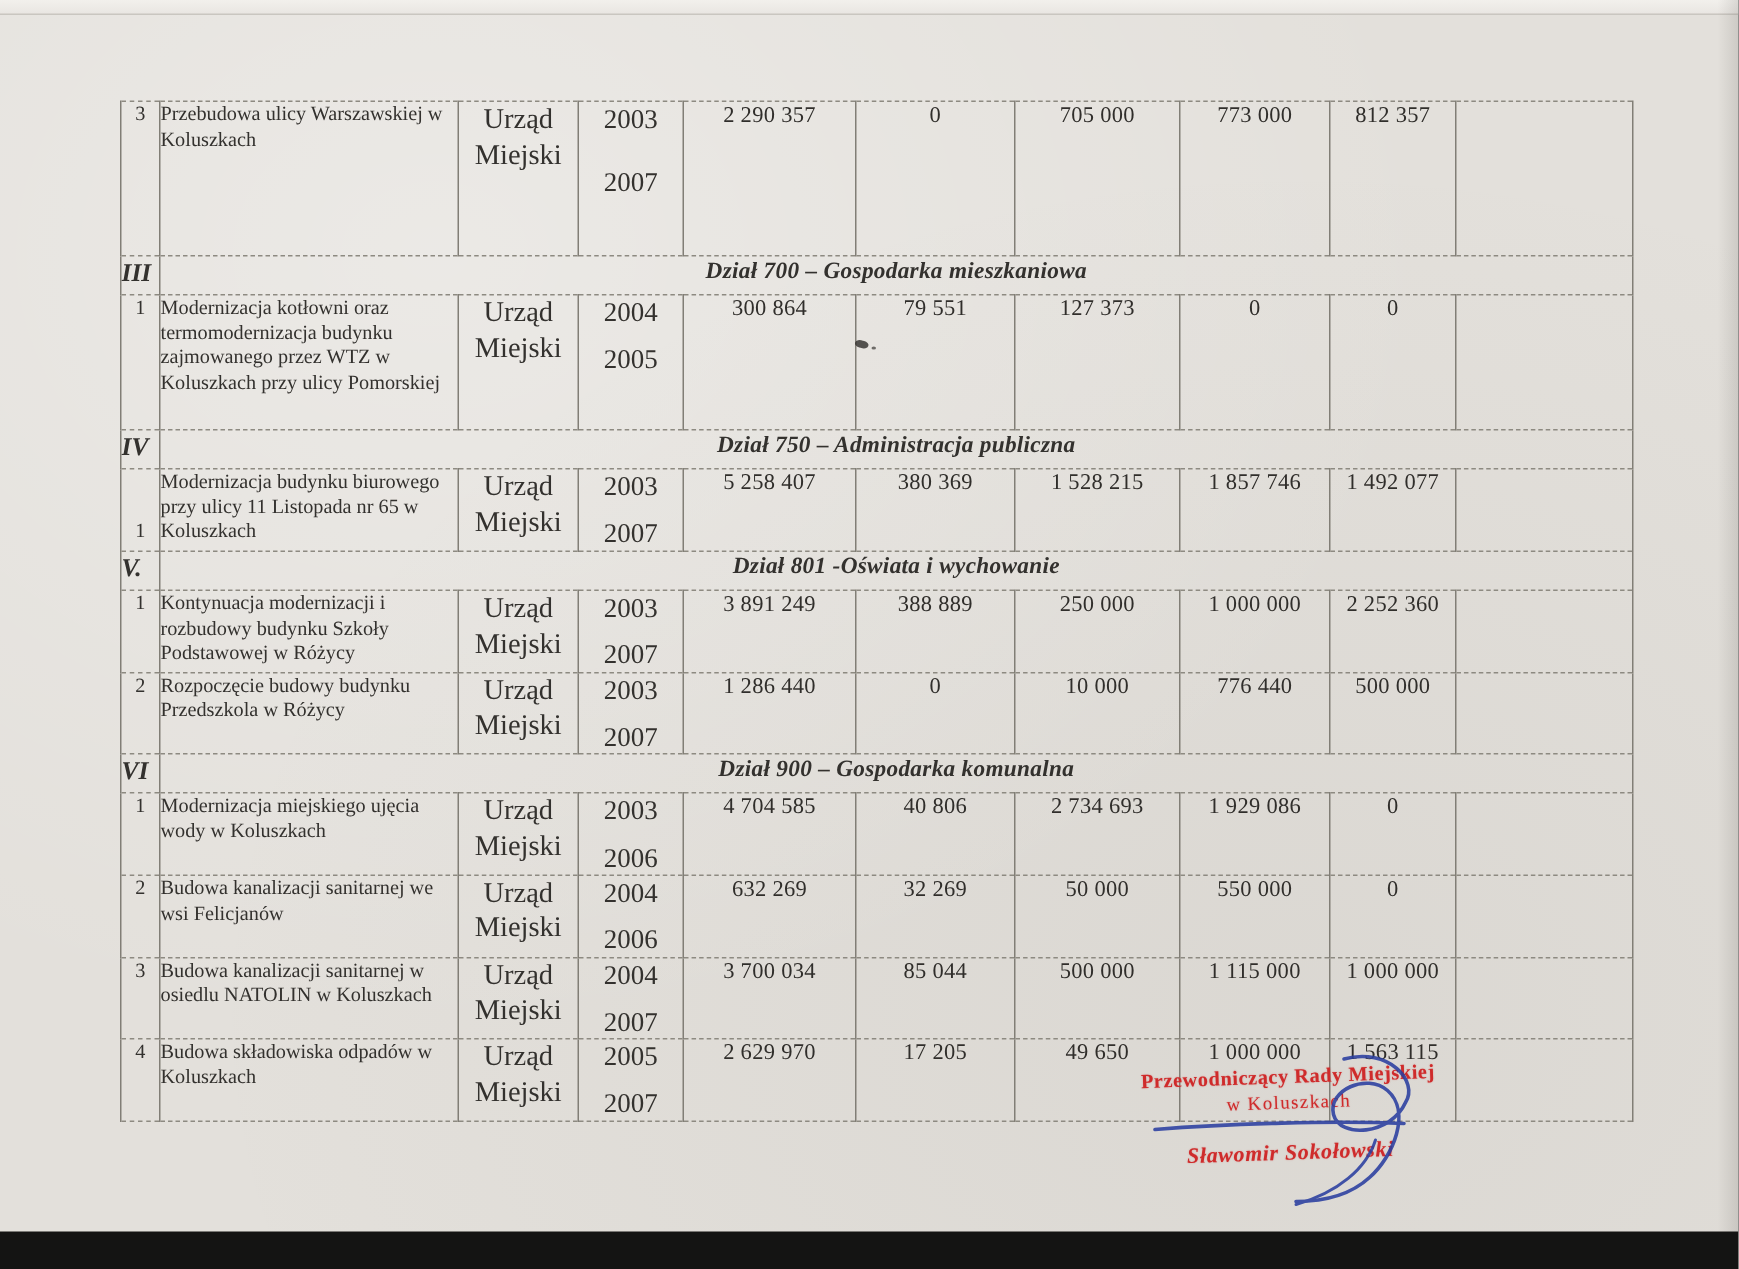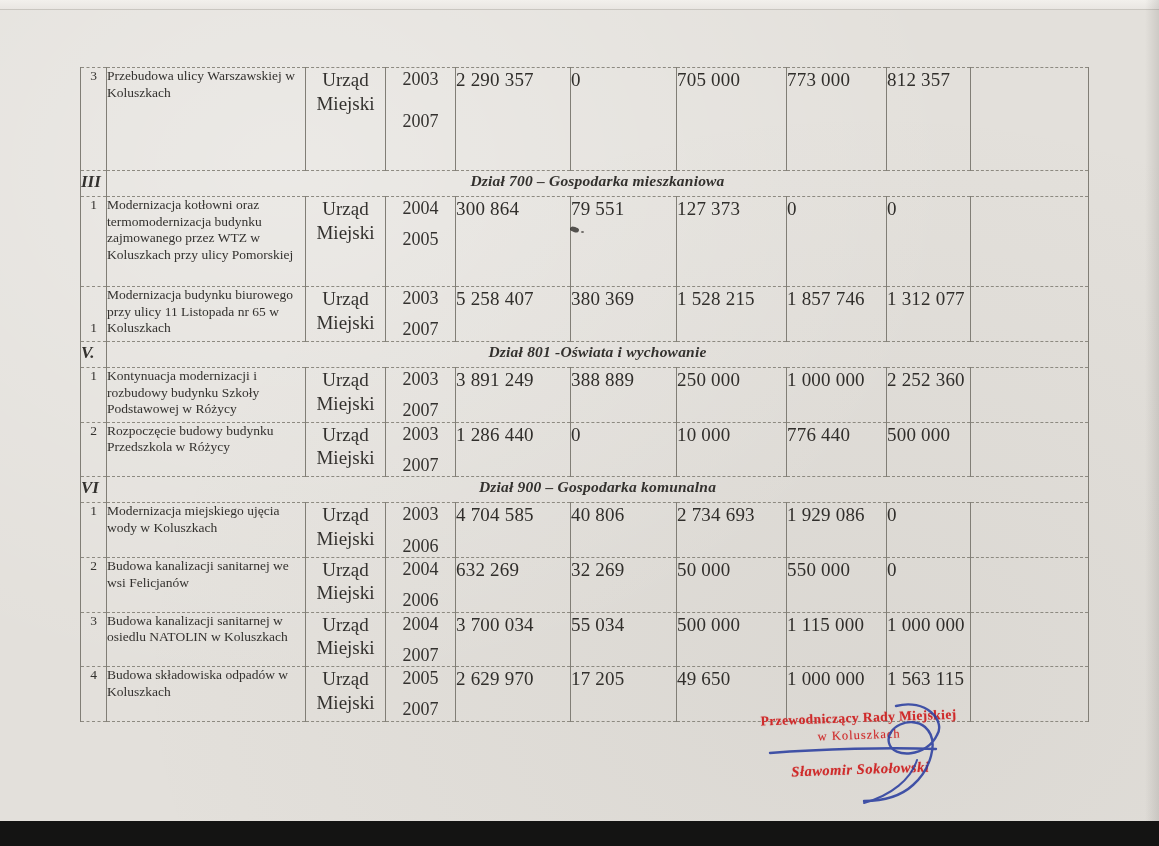--- a/index.html
+++ b/index.html
@@ -28,21 +28,21 @@
     border-top:1px dashed #8d8a81; border-bottom:1px dashed #8d8a81;
     padding:0; overflow:hidden; vertical-align:top;
   }
   td.c-no { text-align:center; padding-top:4px; font-size:13.5px; }
   td.c-no.bottom { vertical-align:bottom; padding-bottom:4px; }
   td.c-desc { padding:4px 5px 3px 7px; }
   td.c-ent { text-align:center; padding-top:5px; font-size:19px; }
   td.c-yrs { text-align:center; vertical-align:middle; font-size:18px; }
   td.c-yrs .yr + .yr { margin-top:9px; }
   tr.gap-lg td.c-yrs .yr + .yr { margin-top:20px; }
-  td.c-val { text-align:left; vertical-align:middle; padding-right:7px; font-size:19px;
+  td.c-val { text-align:center; vertical-align:middle; padding-right:7px; font-size:15px;
     letter-spacing:.2px; color:#302e2b; }
   td.c-end { border-top:1px dashed #b9b6ae; border-bottom:1px dashed #b9b6ae;
     border-right:1px solid #b9b6ae; }
   tr.sec-row td { height:25px;margin-top:25px; }
   td.sec-num { font-weight:bold; font-style:italic; font-size:17px; text-align:left;
     padding:1px 0 0 3px; white-space:nowrap; overflow:visible; }
   td.sec-title { text-align:center; font-weight:bold; font-style:italic; font-size:15.5px;
     vertical-align:middle; letter-spacing:.2px; }
 
   .smudge { position:absolute; left:570px; top:227px; width:9px; height:5px;
@@ -112,34 +112,38 @@
             <div class="yr">2005</div>
           </td>
       <td class="c-val"><span>300 864</span></td>
       <td class="c-val"><span>79 551</span></td>
       <td class="c-val"><span>127 373</span></td>
       <td class="c-val"><span>0</span></td>
       <td class="c-val"><span>0</span></td>
       <td class="c-end"></td>
     </tr>
 
+    <tr class="sec-row">
+      <td class="sec-num"><span>IV</span></td>
+      <td class="sec-title" colspan="9">Dział 750 – Administracja publiczna</td>
+    </tr>
 
     <tr style="height:55px">
       <td class="c-no bottom"><span>1</span></td>
       <td class="c-desc"><span>Modernizacja budynku biurowego przy ulicy 11 Listopada nr 65 w Koluszkach</span></td>
       <td class="c-ent"><span>Urząd Miejski</span></td>
       <td class="c-yrs">
             <div class="yr">2003</div>
             <div class="yr">2007</div>
           </td>
       <td class="c-val"><span>5 258 407</span></td>
       <td class="c-val"><span>380 369</span></td>
       <td class="c-val"><span>1 528 215</span></td>
       <td class="c-val"><span>1 857 746</span></td>
-      <td class="c-val"><span>1 312 077</span></td>
+      <td class="c-val"><span>1 492 077</span></td>
       <td class="c-end"></td>
     </tr>
 
     <tr class="sec-row">
       <td class="sec-num"><span>V.</span></td>
       <td class="sec-title" colspan="9">Dział 801 -Oświata i wychowanie</td>
     </tr>
 
     <tr style="height:53px">
       <td class="c-no"><span>1</span></td>
@@ -212,21 +216,21 @@
 
     <tr style="height:46px">
       <td class="c-no"><span>3</span></td>
       <td class="c-desc"><span>Budowa kanalizacji sanitarnej w osiedlu NATOLIN w Koluszkach</span></td>
       <td class="c-ent"><span>Urząd Miejski</span></td>
       <td class="c-yrs">
             <div class="yr">2004</div>
             <div class="yr">2007</div>
           </td>
       <td class="c-val"><span>3 700 034</span></td>
-      <td class="c-val"><span>55 034</span></td>
+      <td class="c-val"><span>85 044</span></td>
       <td class="c-val"><span>500 000</span></td>
       <td class="c-val"><span>1 115 000</span></td>
       <td class="c-val"><span>1 000 000</span></td>
       <td class="c-end"></td>
     </tr>
 
     <tr style="height:48px">
       <td class="c-no"><span>4</span></td>
       <td class="c-desc"><span>Budowa składowiska odpadów w Koluszkach</span></td>
       <td class="c-ent"><span>Urząd Miejski</span></td>

